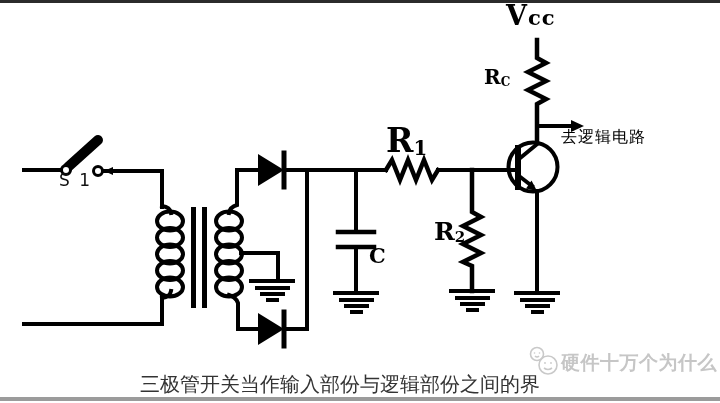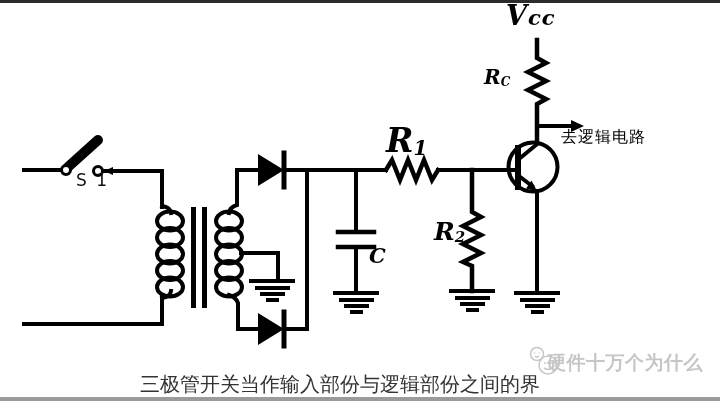--- a/index.html
+++ b/index.html
@@ -7,35 +7,35 @@
     position:relative;
     width:720px;height:403px;
     background:#ffffff;
     overflow:hidden;
     font-family:"DejaVu Serif", serif;
   }
   .top-border{position:absolute;left:0;top:0;width:720px;height:3px;background:#2b2b2b;}
   .bottom-border{position:absolute;left:0;top:397px;width:720px;height:4px;background:#9b9b9b;}
   svg.circuit{position:absolute;left:0;top:0;}
   .lbl{position:absolute;color:#000;line-height:1;white-space:nowrap;}
-  .lbl-serif{font-family:"DejaVu Serif", serif;font-weight:bold;font-style:italic;}
+  .lbl-serif{font-family:"DejaVu Serif", serif;font-weight:bold;}
   .lbl-sub{font-size:0.6em;vertical-align:-0.15em;letter-spacing:0;}
   .lbl-small{font-size:0.78em;}
   .s1{font-family:"DejaVu Sans", sans-serif;font-size:17px;letter-spacing:2px;color:#111;}
   .r1{left:386px;top:124px;font-size:33px;}
   .r2{left:428px;top:219px;font-size:25px;margin-left:6px;}
   .rc{left:484px;top:67px;font-size:20px;}
   .vcc{left:506px;top:2px;font-size:27px;letter-spacing:1px;}
   .clabel{left:369px;top:245px;font-size:21px;}
   .outlbl{left:561px;top:129px;font-family:"DejaVu Sans", sans-serif;
           font-weight:normal;font-size:16px;letter-spacing:1px;color:#000;}
   .caption{position:absolute;left:140px;top:370px;width:400px;text-align:center;
            font-family:"DejaVu Serif", serif;font-size:20px;color:#333;line-height:1.4;}
   .wm-logo{position:absolute;left:524px;top:345px;}
-  .wm-text{position:absolute;left:547px;top:350px;font-family:"DejaVu Sans", sans-serif;
+  .wm-text{position:absolute;left:561px;top:350px;font-family:"DejaVu Sans", sans-serif;
            font-weight:bold;font-size:19px;color:#c6c6c6;letter-spacing:0.5px;white-space:nowrap;}
 </style>
 </head>
 <body>
 
 <div class="canvas">
 
   <div class="top-border"></div>
 
   <svg class="circuit" width="720" height="403" viewBox="0 0 720 403">
@@ -136,21 +136,21 @@
       </g>
 
       <g>
         <path d="M537,126 H572"></path>
         <path d="M584,126 L571,120 L571,132 Z" fill="#000000" stroke="none"></path>
       </g>
 
     </g>
   </svg>
 
-  <div class="lbl s1" style="left:59px;top:172px;margin-left:17px;">S 1</div>
+  <div class="lbl s1" style="left:59px;top:172px;">S 1</div>
 
   <div class="lbl lbl-serif vcc">
     <span>V</span><span class="lbl-small">cc</span>
   </div>
 
   <div class="lbl lbl-serif rc">
     <span>R</span><span class="lbl-sub">C</span>
   </div>
 
   <div class="lbl lbl-serif r1">

